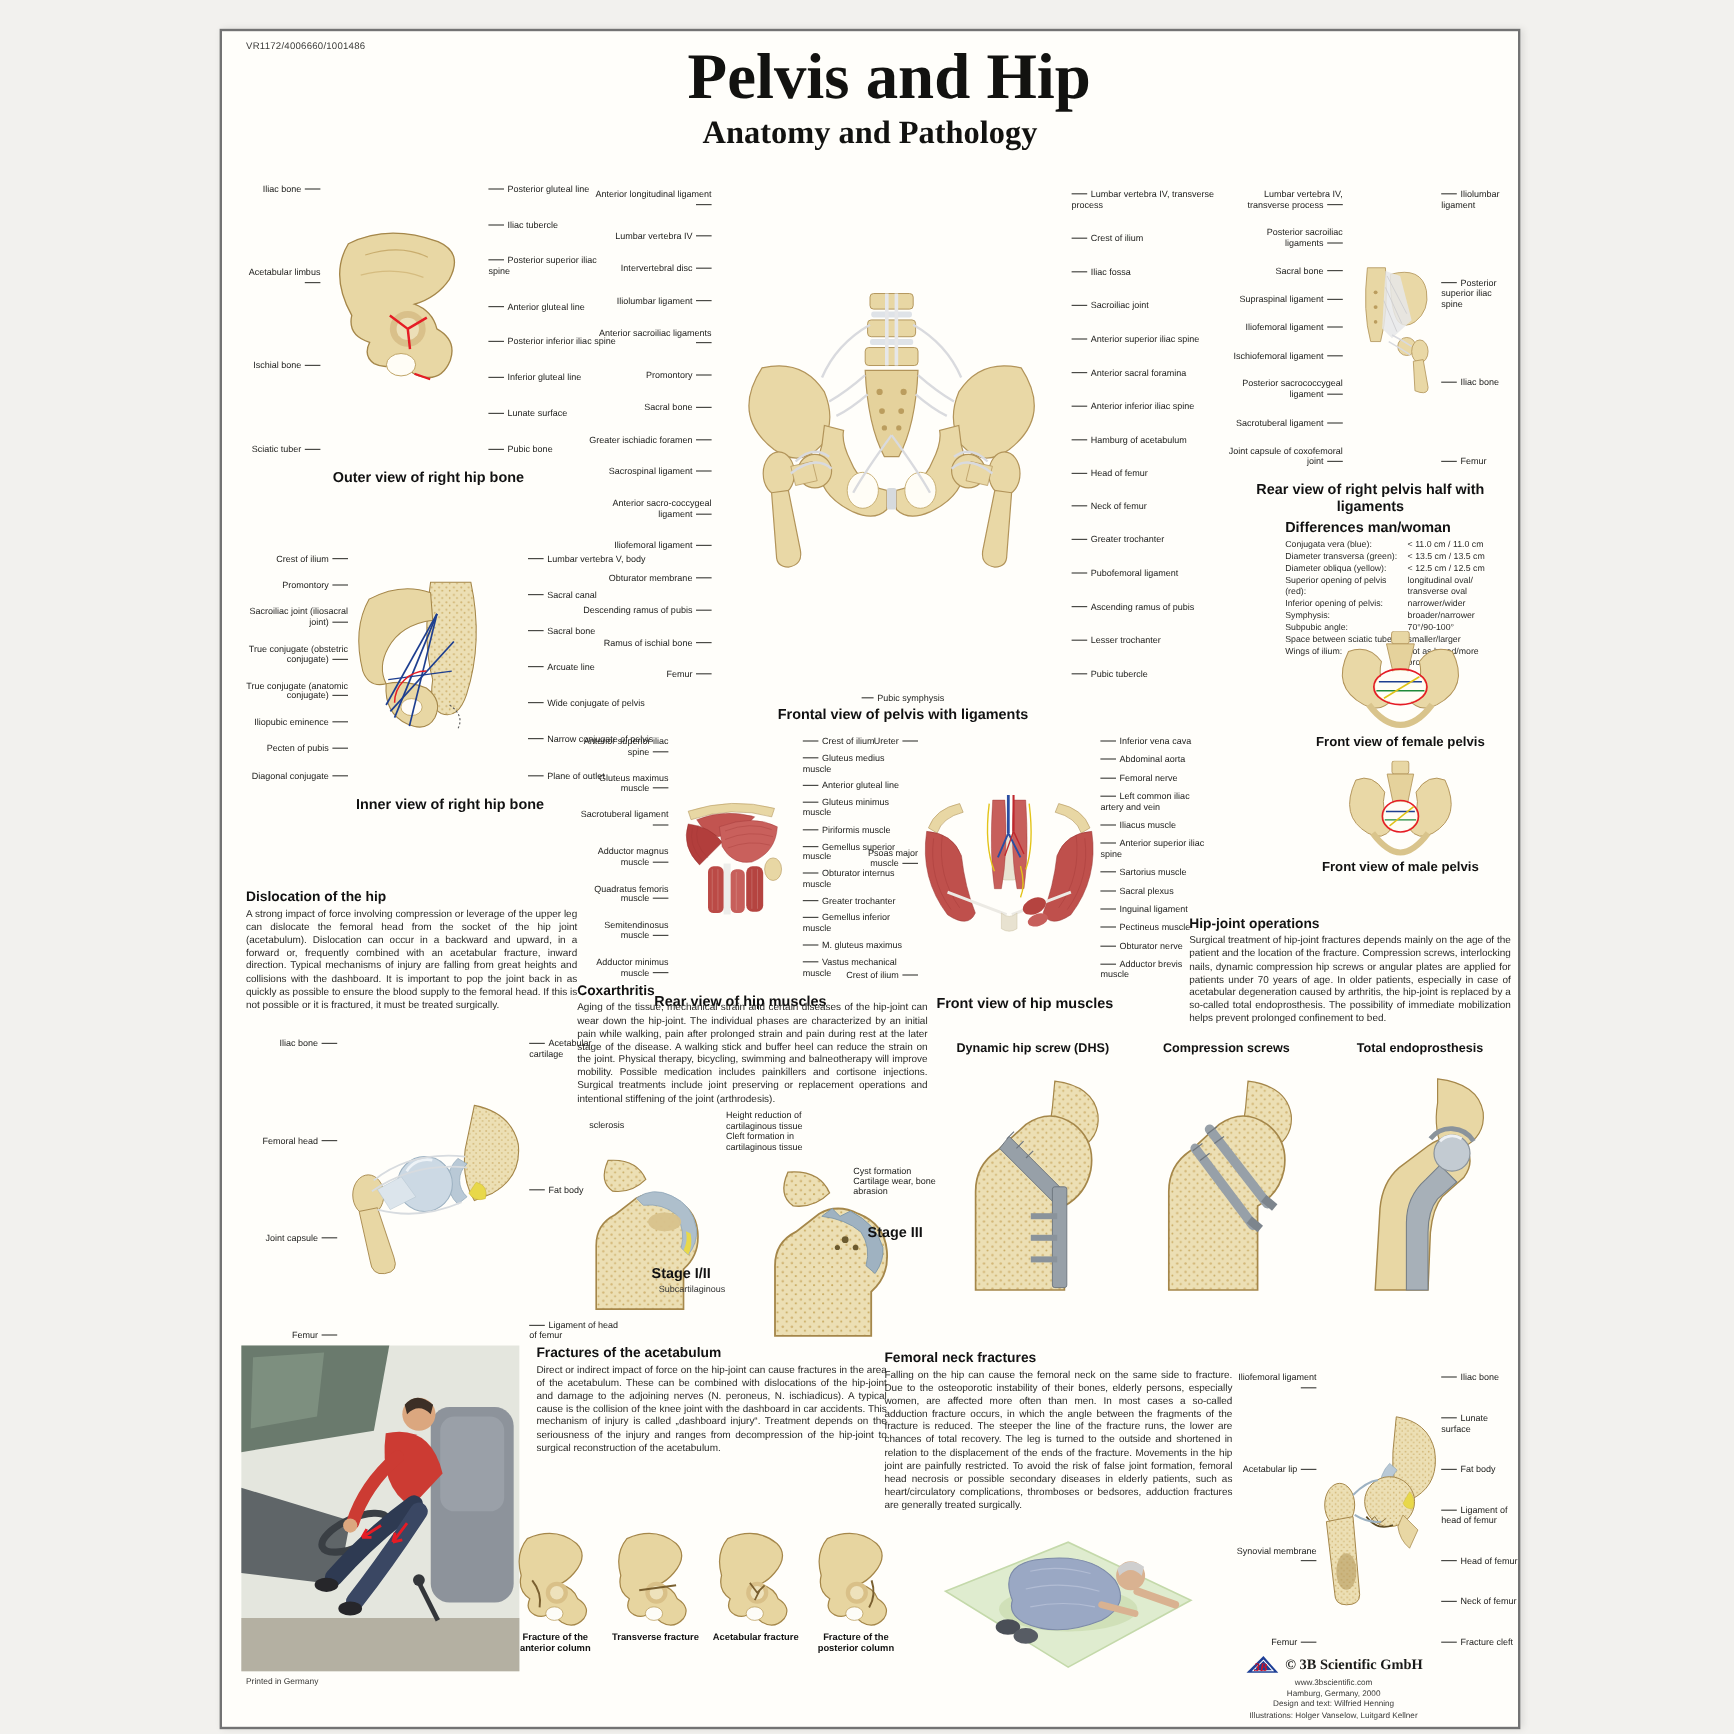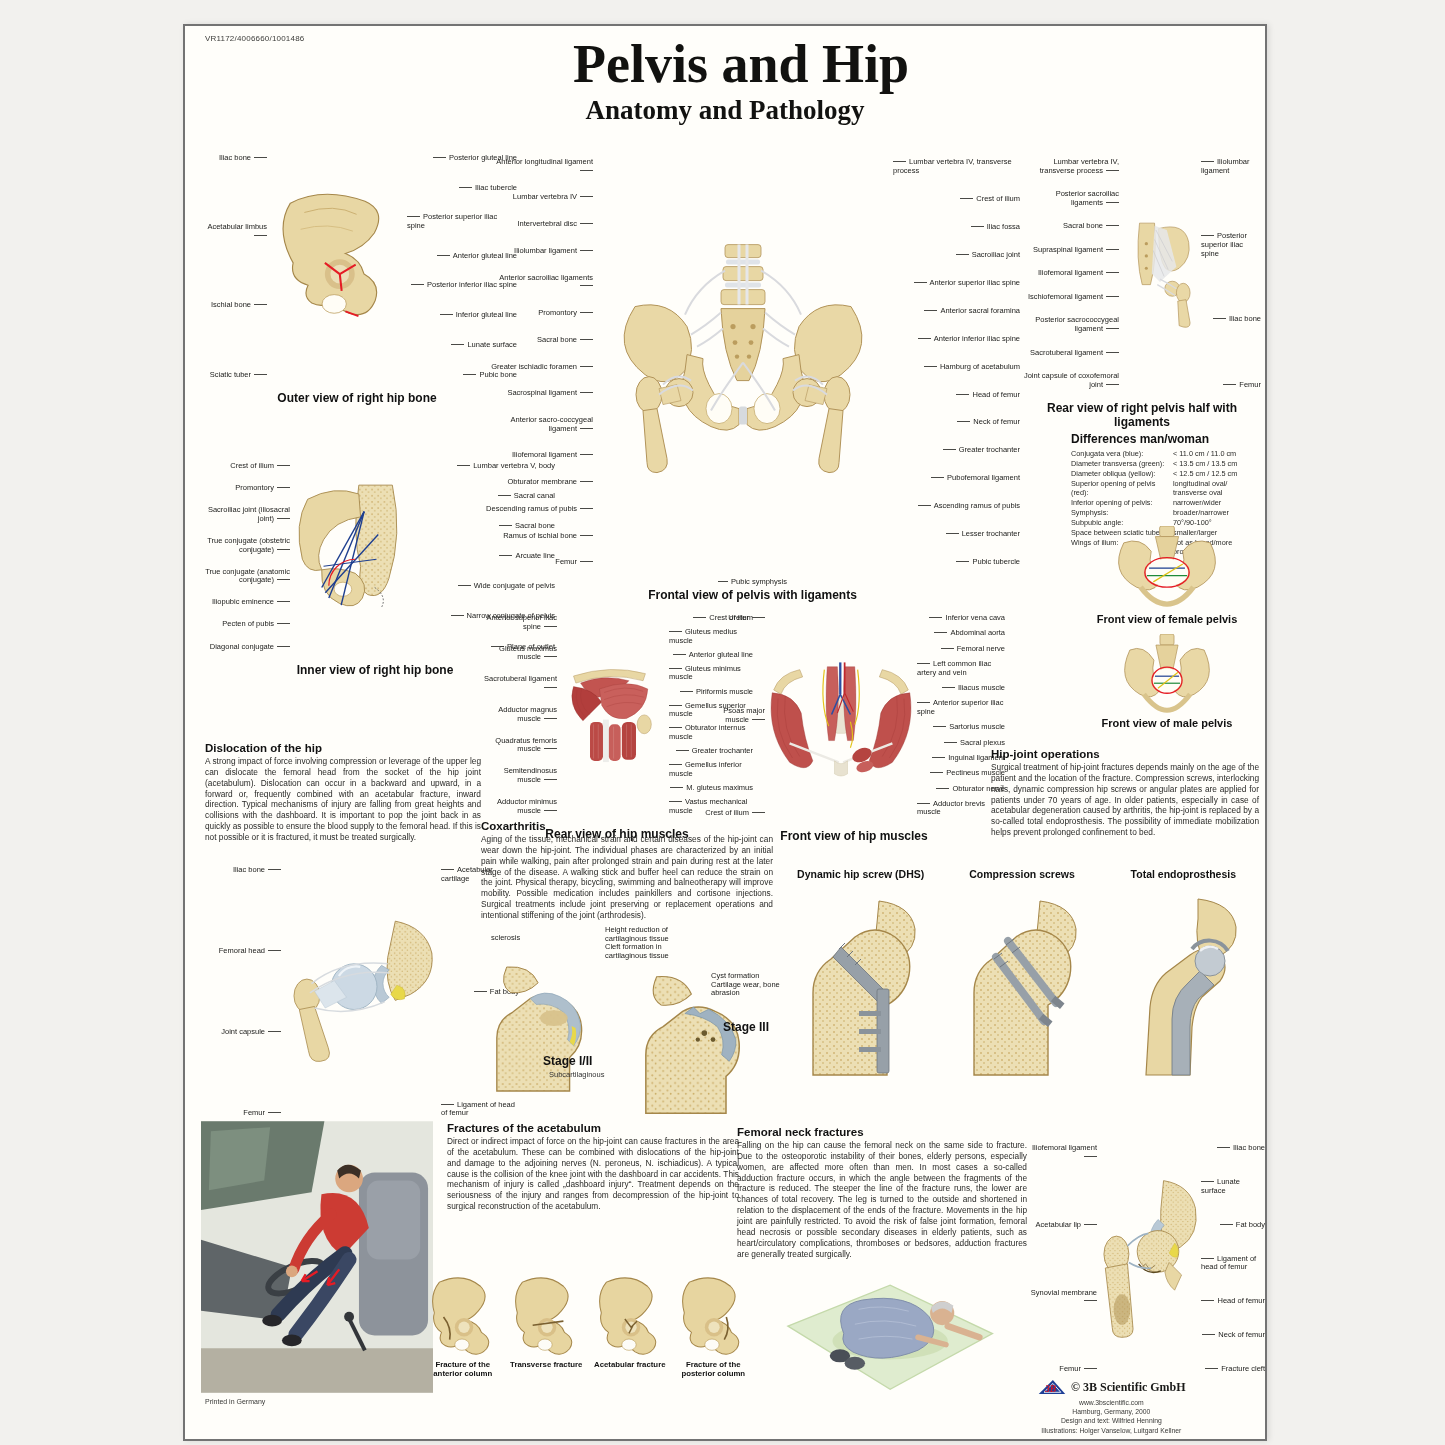--- a/index.html
+++ b/index.html
@@ -8,21 +8,21 @@
   .page{position:absolute;left:183px;top:24px;width:1080px;height:1413px;
         background:#fffefa;border:2px solid #737373;box-shadow:2px 0 6px rgba(0,0,0,.10);}
   .code{position:absolute;left:20px;top:8px;font-size:8px;color:#3c3c3a;letter-spacing:.2px;}
   .titleblock{position:absolute;left:0;top:10px;width:100%;text-align:center;}
   .titleblock h1{margin:0;font-family:"Liberation Serif",serif;font-weight:700;
                  font-size:54px;line-height:1.05;color:#121210;padding-left:32px;}
   .titleblock h2{margin:2px 0 0;font-family:"Liberation Serif",serif;font-weight:700;
                  font-size:27px;color:#121210;}
   .fig{position:absolute;display:flex;flex-direction:column;}
   .fig .body{flex:1;display:flex;align-items:stretch;min-height:0;}
-  .lblcol{display:flex;flex-direction:column;justify-content:space-between;padding:10px 0;min-width:0;align-items:flex-end;}
+  .lblcol{display:flex;flex-direction:column;justify-content:space-between;padding:10px 0;min-width:0;}
   .lblcol.left{text-align:right;}
   .lblcol.right{text-align:left;}
   .lbl{font-size:7.5px;line-height:1.15;color:#222220;}
   .lblcol.left .lbl::after{content:"";display:inline-block;width:13px;height:1px;
       background:#4a4a46;vertical-align:2px;margin-left:3px;}
   .lblcol.right .lbl::before{content:"";display:inline-block;width:13px;height:1px;
       background:#4a4a46;vertical-align:2px;margin-right:3px;}
   .art{flex:none;position:relative;}
   .art svg{width:100%;height:100%;display:block;}
   .cap{font-size:12px;font-weight:700;text-align:center;color:#111;padding-top:3px;line-height:1.15;}
@@ -547,21 +547,21 @@
           <circle cx="72" cy="60" r="2.2" fill="#6b5a2e"></circle>
           <circle cx="58" cy="60" r="2" fill="#6b5a2e"></circle>
       </svg>
     </div>
     <span class="pos stgtitle" style="left:58px;top:128px;">Stage I/II</span>
     <span class="pos stgsub" style="left:64px;top:144px;">Subcartilaginous</span>
     <span class="pos lbl" style="left:226px;top:46px;width:70px;">Cyst formation Cartilage wear, bone abrasion</span>
     <span class="pos stgtitle" style="left:238px;top:94px;">Stage III</span>
   </div>
 
-  <div class="txt" style="left:806px;top:722px;width:268px;">
+  <div class="txt" style="left:806px;top:738px;width:268px;">
     <h3>Hip-joint operations</h3>
     <p>Surgical treatment of hip-joint fractures depends mainly on the age of the patient and the location of the fracture. Compression screws, interlocking nails, dynamic compression hip screws or angular plates are applied for patients under 70 years of age. In older patients, especially in case of acetabular degeneration caused by arthritis, the hip-joint is replaced by a so-called total endoprosthesis. The possibility of immediate mobilization helps prevent prolonged confinement to bed.</p>
   </div>
 
   <div style="position:absolute;left:598px;top:842px;width:478px;height:252px;display:flex;gap:6px;">
     <div class="opcell">
       <div class="opcap">Dynamic hip screw (DHS)</div>
       <svg viewBox="0 0 140 180" style="width:140px;height:210px;">
         <path d="M96,4 Q128,8 132,32 Q134,52 114,62 L100,66 Q90,48 94,26 Z" fill="url(#spk)" stroke="#a5874a"></path>
         <path d="M30,178 L30,96 Q30,74 48,62 L72,40 Q92,26 112,40 Q130,54 126,78 Q122,98 104,108 L104,178 Z" fill="url(#spk)" stroke="#a5874a" stroke-width="1.4"></path>

